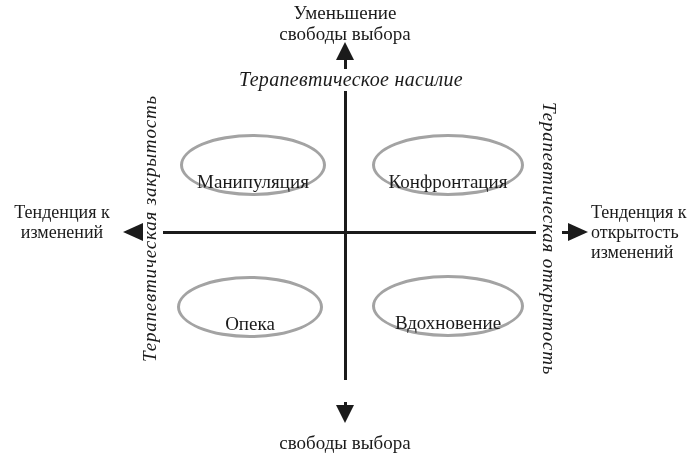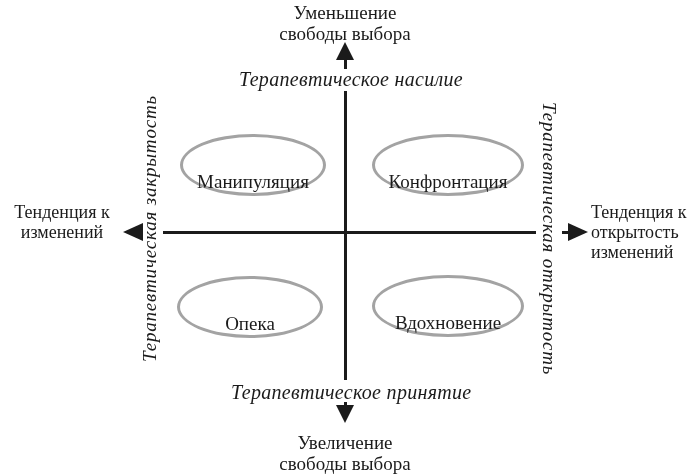--- a/index.html
+++ b/index.html
@@ -81,30 +81,28 @@
 
   <div class="shaft shaft-top"></div>
   <div class="shaft shaft-bottom"></div>
 
   <div class="head head-up"></div>
   <div class="head head-down"></div>
   <div class="head head-left"></div>
   <div class="head head-right"></div>
 
   <div class="axis-title top">Терапевтическое насилие</div>
-  <div class="axis-title bottom">Терапевтическое принятие</div>
   <div class="axis-title rot rot-left">Терапевтическая закрытость</div>
   <div class="axis-title rot rot-right">Терапевтическая открытость</div>
 
   <div class="end-label end-top">
     <span>Уменьшение</span>
     <span>свободы выбора</span>
   </div>
   <div class="end-label end-bottom">
-    <span>Увеличение</span>
     <span>свободы выбора</span>
   </div>
   <div class="end-label end-left">
     <span>Тенденция к</span>
     <span>изменений</span>
   </div>
   <div class="end-label end-right">
     <span>Тенденция к</span>
     <span>открытость</span>
     <span>изменений</span>

